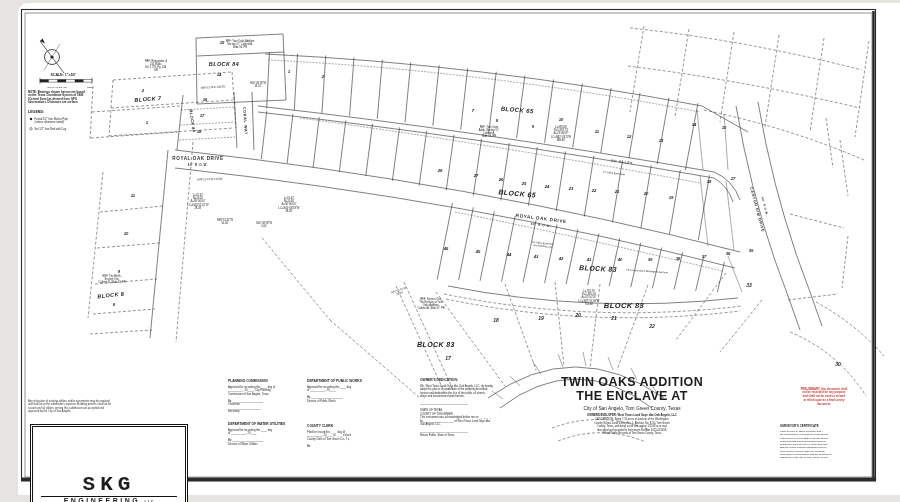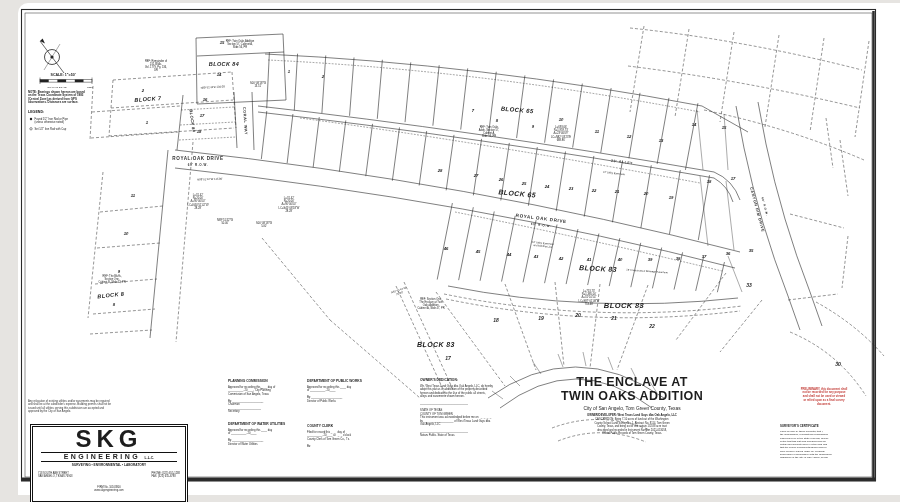--- a/index.html
+++ b/index.html
@@ -23,22 +23,22 @@
   .ct{font-weight:bold;font-size:6.6px;margin-bottom:3px;white-space:nowrap;}
   .cl{font-size:5.4px;white-space:nowrap;}
   .titlewrap{text-align:center;}
   .t-big{font-weight:800;font-size:12.5px;line-height:1.12;letter-spacing:.4px;}
   .t-sub{font-size:4.8px;margin-top:3px;}
   .t-own{font-size:5.6px;font-weight:bold;margin-top:2px;}
   .t-desc{font-size:5.2px;margin-top:2px;}
   .rednote{color:#c23b36;font-weight:bold;}
   #skg-box{border:1.8px solid #111;padding:1px;background:#fff;}
   #skg-inner{border:.8px solid #111;text-align:center;padding:1px 2px 2px 2px;}
-  .skg-name{font-family:Liberation Sans, sans-serif;font-weight:bold;font-size:24px;
-    letter-spacing:5px;line-height:.95;}
+  .skg-name{font-family:Liberation Mono, monospace;font-weight:bold;font-size:21px;
+    letter-spacing:5px;line-height:.95;margin-top:47px;}
   .skg-eng{font-weight:bold;font-size:7px;letter-spacing:2.5px;border-top:1px solid #111;
     border-bottom:1px solid #111;margin:1px 6px;padding:0 0 1px 0;}
   .skg-llc{font-size:3.5px;letter-spacing:0;}
   .skg-tag{font-size:6.4px;font-weight:bold;}
   .skg-cols{display:flex;justify-content:space-between;font-size:5.2px;text-align:left;
     padding:0 6px;}
   .skg-firm{font-size:5.2px;}
 </style>
 </head>
 <body>
@@ -348,22 +348,22 @@
           <div>by ____________________ of West Texas Land Guys dba</div>
           <div>Oak Angelo, LLC</div>
           <div>&nbsp;</div>
           <div>________________________________</div>
           <div>Notary Public, State of Texas</div>
         </div>
       </div>
   </div>
 
   <div class="abs titlewrap" style="left:546px;top:375px;width:172px">
+    <div class="t-big">TWIN OAKS ADDITION</div>
     <div class="t-big">THE ENCLAVE AT</div>
-    <div class="t-big">TWIN OAKS ADDITION</div>
     <div class="t-sub">City of San Angelo, Tom Green County, Texas</div>
     <div class="scc">
       <div class="t-own">OWNER/DEVELOPER:  West Texas Land Guys dba Oak Angelo, LLC</div>
       <div class="t-desc">
           <div>DESCRIPTION: Being 7.10 acres of land out of the Washington</div>
           <div>County School Land Survey No. 1, Abstract No. 8114, Tom Green</div>
           <div>County, Texas, and being out of that certain 132.88 acre tract</div>
           <div>described and recorded in Instrument Number 2021-013058,</div>
           <div>Official Public Records of Tom Green County, Texas.</div>
         </div>

